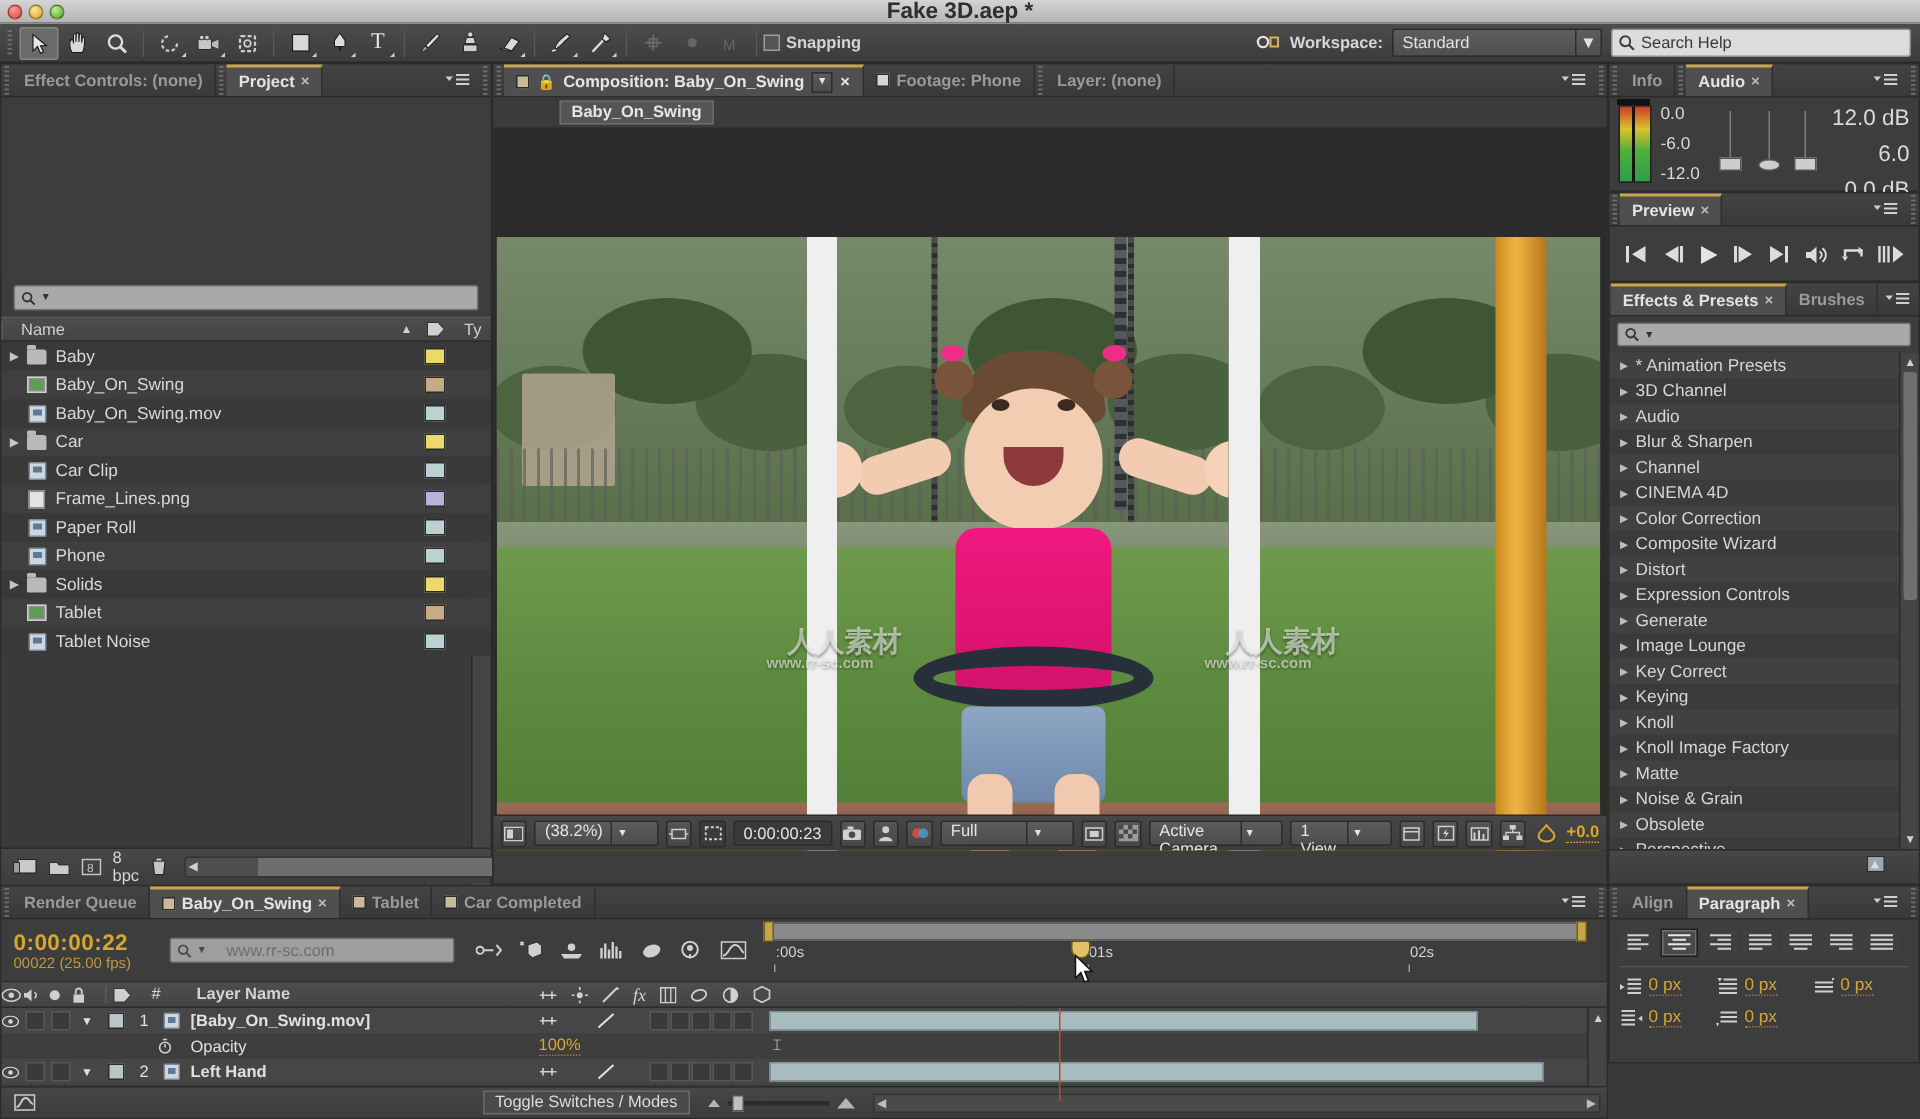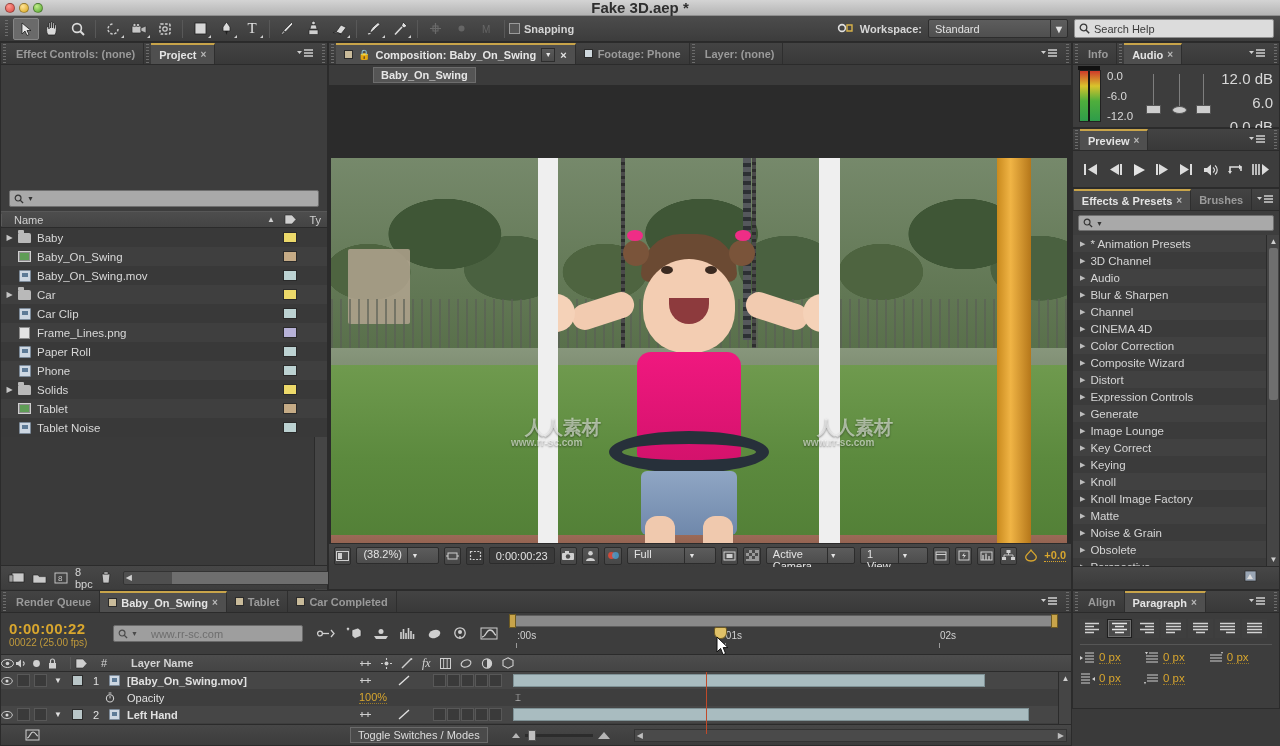--- a/index.html
+++ b/index.html
@@ -268,21 +268,21 @@
   .lrow { height: 17px; display: flex; align-items: center; position: relative; color: #e0e0e0; }
   .lrow.odd { background: #464646; }
   .lrow.even { background: #3e3e3e; }
   .sw-box { width: 13px; height: 13px; background: #3a3a3a; border: 1px solid #585858; }
   .clr-chip { width: 11px; height: 11px; background: #b9c6c8; border: 1px solid #2b2b2b; }
   .trk { position: absolute; left: 508px; right: 13px; top: 0; height: 17px; }
   .bar { position: absolute; left: 4px; top: 2px; height: 13px; background: #a9bcc0; border: 1px solid #7f9296; }
   .tl-scroll-v { position: absolute; right: 0; top: 59px; width: 13px; height: 62px; background: #454545; border-left: 1px solid #2b2b2b; }
   .tl-foot { position: absolute; bottom: 0; left: 0; right: 0; height: 21px;
     background: linear-gradient(#474747,#3c3c3c); border-top: 1px solid #2b2b2b;
-    display: flex; align-items: center; gap: 24px; padding-left: 20px; }
+    display: flex; align-items: center; gap: 12px; padding-left: 4px; }
   .tsm-btn { padding: 1px 7px; background: #4a4a4a; border: 1px solid #6a6a6a; color: #dcdcdc; font-size: 11px; }
   .zoom-slider { display: flex; align-items: center; gap: 5px; }
   .zs-track { width: 68px; height: 3px; background: #2c2c2c; position: relative; }
   .zs-knob { position: absolute; left: 3px; top: -4px; width: 8px; height: 11px; background: #c0c0c0; border: 1px solid #555; }
   .mtri { width: 0; height: 0; border-left: 6px solid transparent; border-right: 6px solid transparent; border-bottom: 7px solid #b5b5b5; }
   .mtri.sm { border-left-width: 4px; border-right-width: 4px; border-bottom-width: 5px; }
   .hscroll { flex: 1; height: 13px; background: #4a4a4a; border: 1px solid #333; margin-right: 4px; display: flex;
     align-items: center; justify-content: space-between; padding: 0 2px; color: #bdbdbd; font-size: 8px; }
   svg { display: block; }
   .cursor { position: absolute; z-index: 40; pointer-events: none; }

